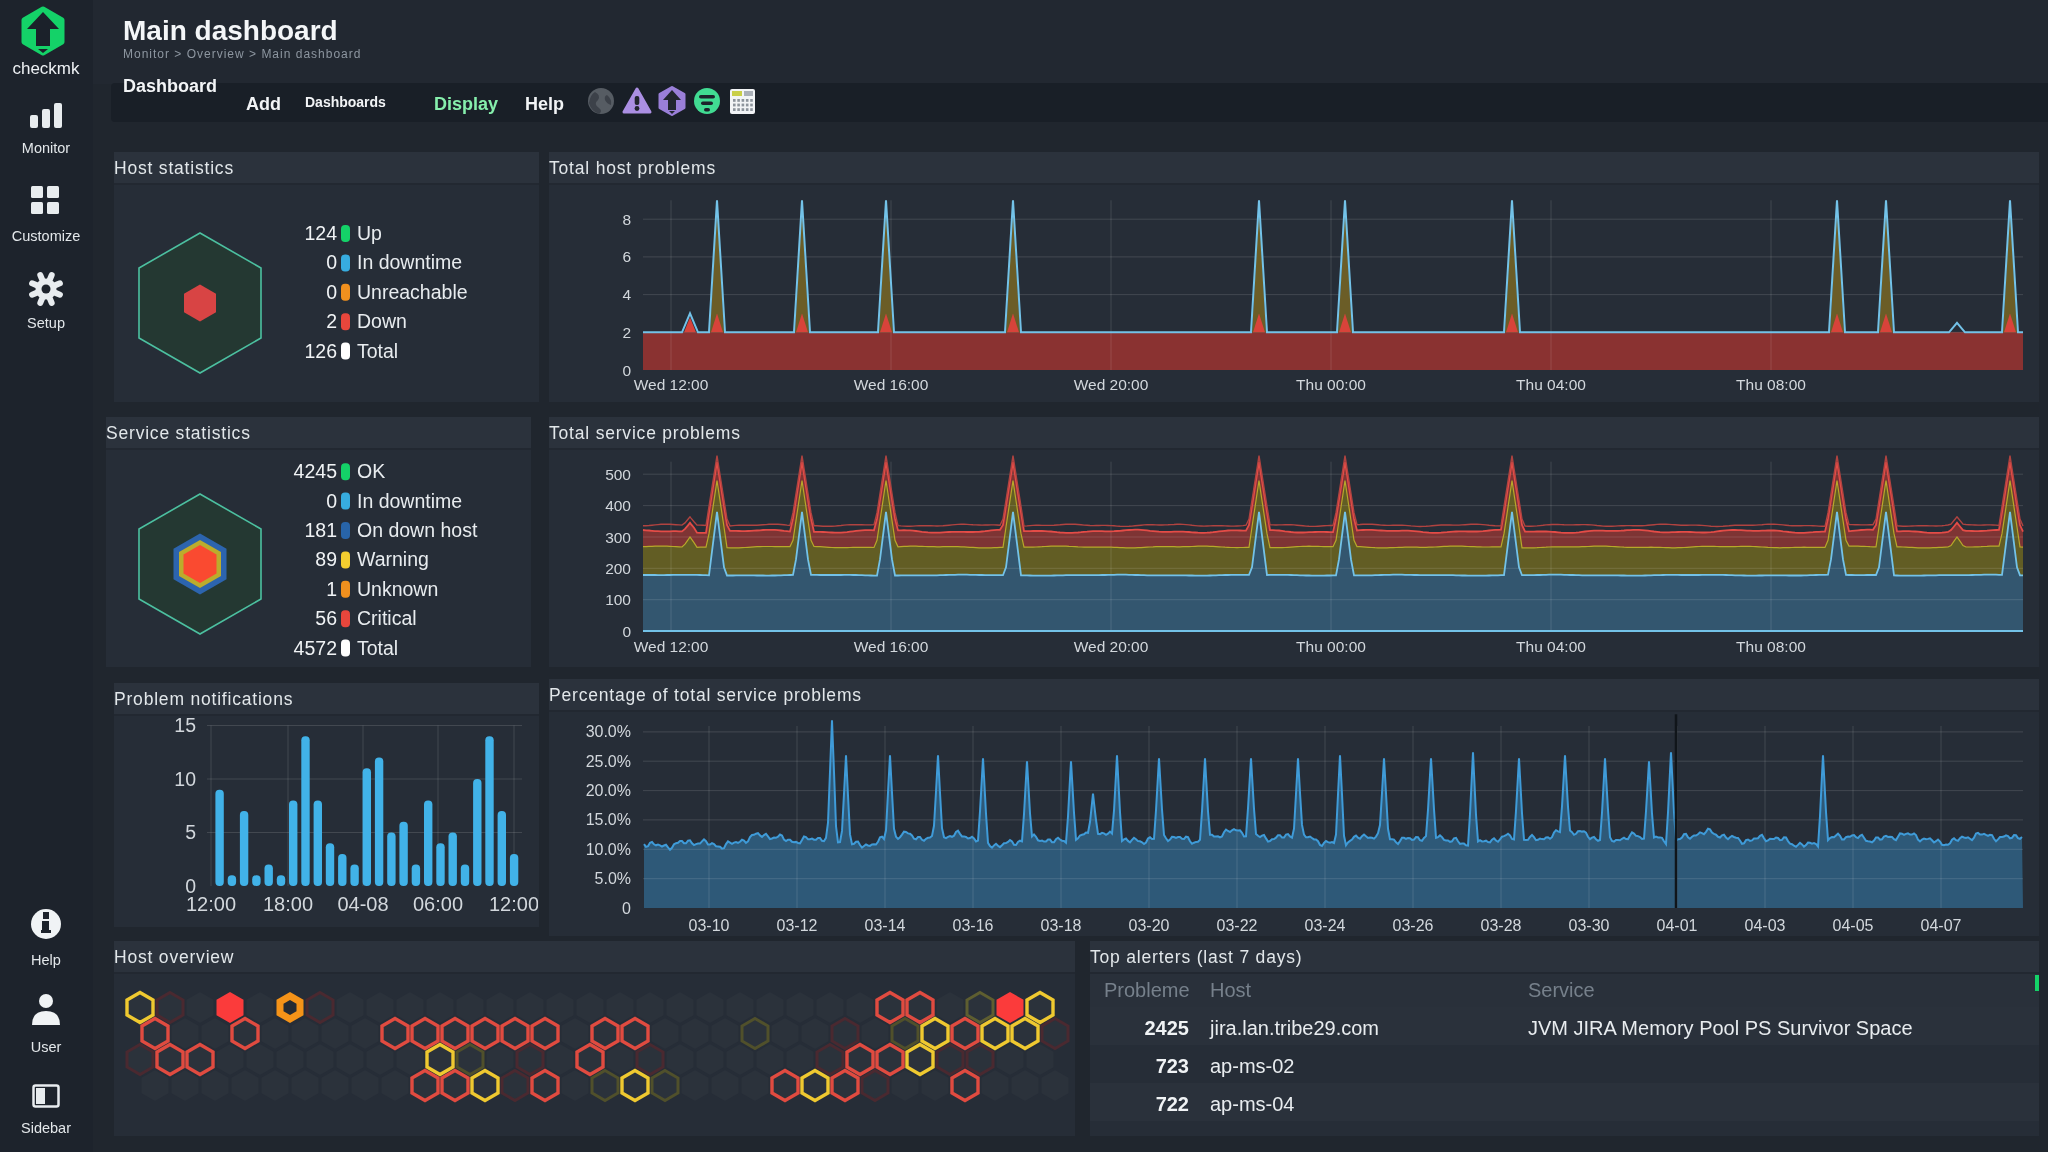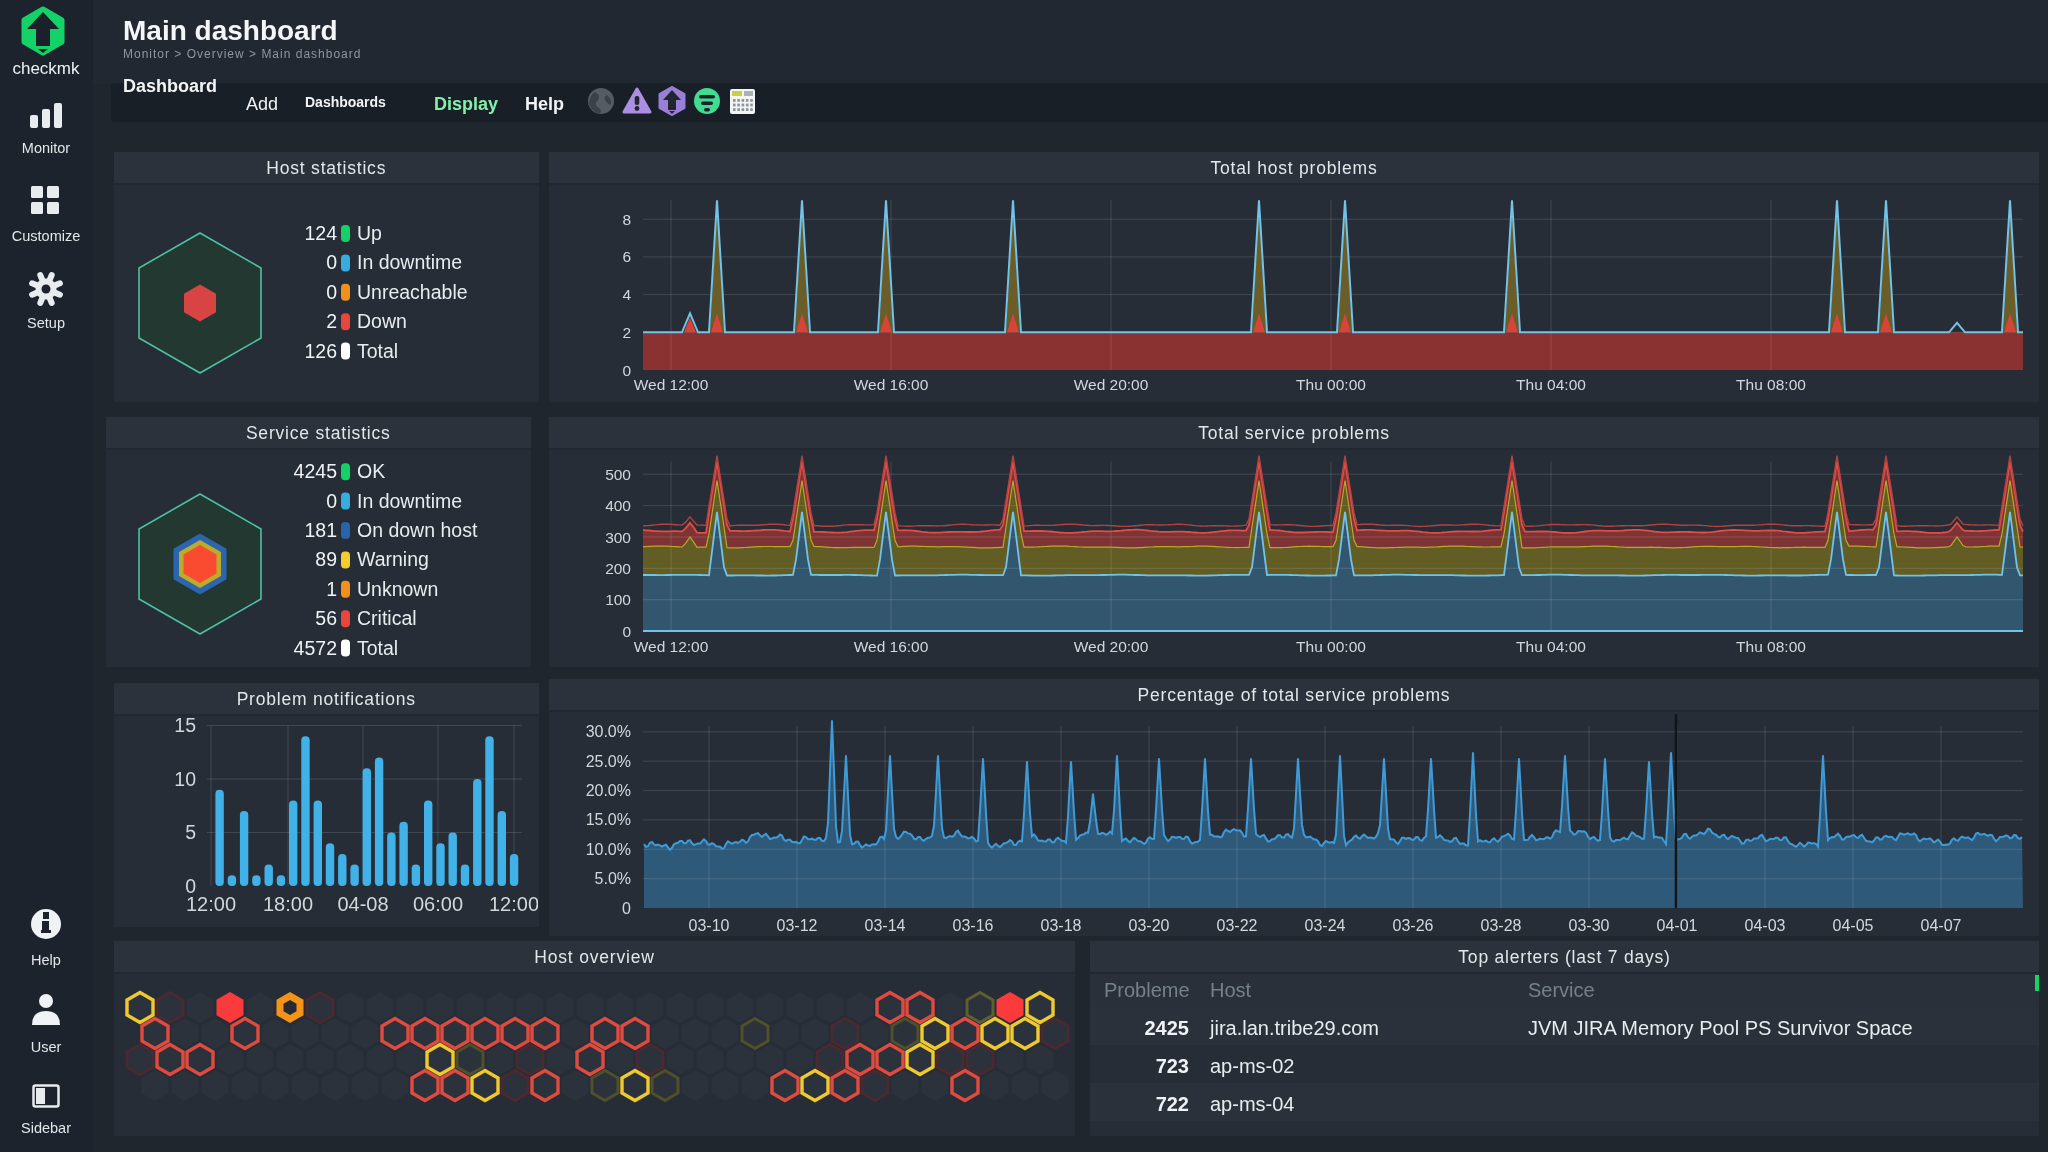--- a/index.html
+++ b/index.html
@@ -1,21 +1,21 @@
 <!DOCTYPE html>
 <html><head><meta charset="utf-8">
 <style>
   * { margin:0; padding:0; box-sizing:border-box; }
   body { width:2048px; height:1152px; background:#20262e; overflow:hidden;
          font-family:"Liberation Sans", sans-serif; position:relative; }
   .abs { position:absolute; }
   .panel { position:absolute; background:#262d37; }
   .ptitle { position:absolute; left:0; top:0; right:0; height:33px; background:#2b323c;
             border-bottom:2px solid #222831; color:#e2e7ea; font-size:17.5px; letter-spacing:0.8px;
-            text-align:center; line-height:33px; }
+            line-height:33px; }
 </style></head><body>
 
 <div class="abs" style="left:0;top:0;width:93px;height:1152px;background:#1d232c"></div>
 <svg class="abs" style="left:0;top:0" width="93" height="1152">
     <path d="M43.0,9.0 L62.0,20.0 L62.0,42.0 L43.0,53.0 L24.0,42.0 L24.0,20.0 Z" fill="#14d268" stroke="#14d268" stroke-width="5" stroke-linejoin="round"></path>
     <path d="M43,12 L59,29 L50,29 L50,46 L36,46 L36,29 L27,29 Z" fill="#1b212a"></path>
     <path d="M38,49 L48,49 L43,53 Z" fill="#1b212a"></path>
     <text x="46" y="74" font-size="17" fill="#eef1f4" text-anchor="middle">checkmk</text>
     <rect x="30" y="115" width="8" height="13" rx="2" fill="#e8ecef"></rect>
     <rect x="42" y="109" width="8" height="19" rx="2" fill="#e8ecef"></rect>
@@ -47,21 +47,21 @@
     <text x="46" y="1052" font-size="14.5" fill="#e3e7ea" text-anchor="middle">User</text>
     <rect x="33.5" y="1085.5" width="25" height="21" rx="2" fill="none" stroke="#e8ecef" stroke-width="2.5"></rect>
     <rect x="36" y="1088" width="9" height="16" fill="#e8ecef"></rect>
     <text x="46" y="1133" font-size="14.5" fill="#e3e7ea" text-anchor="middle">Sidebar</text>
   </svg>
 <div class="abs" style="left:93px;top:0;width:1955px;height:84px;background:#222831"></div>
 <div class="abs" style="left:123px;top:15px;font-size:28px;font-weight:bold;color:#f4f6f8">Main dashboard</div>
 <div class="abs" style="left:123px;top:47px;font-size:12px;letter-spacing:1px;color:#8d96a0">Monitor &gt; Overview &gt; Main dashboard</div>
 <div class="abs" style="left:111px;top:83px;width:1937px;height:39px;background:#191f27;border-radius:4px 0 0 4px"></div>
 <div class="abs" style="left:123px;top:76px;font-size:18px;font-weight:bold;color:#f2f4f6">Dashboard</div>
-<div class="abs" style="left:246px;top:94px;font-size:18px;font-weight:normal;color:#f2f4f6">Add</div>
+<div class="abs" style="left:246px;top:94px;font-size:18px;font-weight:bold;color:#f2f4f6">Add</div>
 <div class="abs" style="left:305px;top:94px;font-size:14px;font-weight:bold;color:#f2f4f6">Dashboards</div>
 <div class="abs" style="left:434px;top:94px;font-size:18px;font-weight:bold;color:#86efac">Display</div>
 <div class="abs" style="left:525px;top:94px;font-size:18px;font-weight:bold;color:#f2f4f6">Help</div>
 <svg class="abs" style="left:0;top:0" width="800" height="130">
     <circle cx="601" cy="101" r="13" fill="#565c63"></circle>
     <path d="M595,92 q6,3 3,8 q-5,4 1,8 q4,3 0,6 q-8,-3 -10,-11 q1,-8 6,-11 Z" fill="#3c4149"></path>
     <path d="M607,95 q5,4 4,10 q-4,-1 -6,-5 q-1,-4 2,-5 Z" fill="#3c4149"></path>
     <path d="M637,89 L650,112 L624,112 Z" fill="#ab8fe3" stroke="#ab8fe3" stroke-width="3" stroke-linejoin="round"></path>
     <rect x="634.7" y="96" width="4.6" height="9" rx="2" fill="#22262e"></rect>
     <circle cx="637" cy="108.5" r="2.4" fill="#22262e"></circle>

